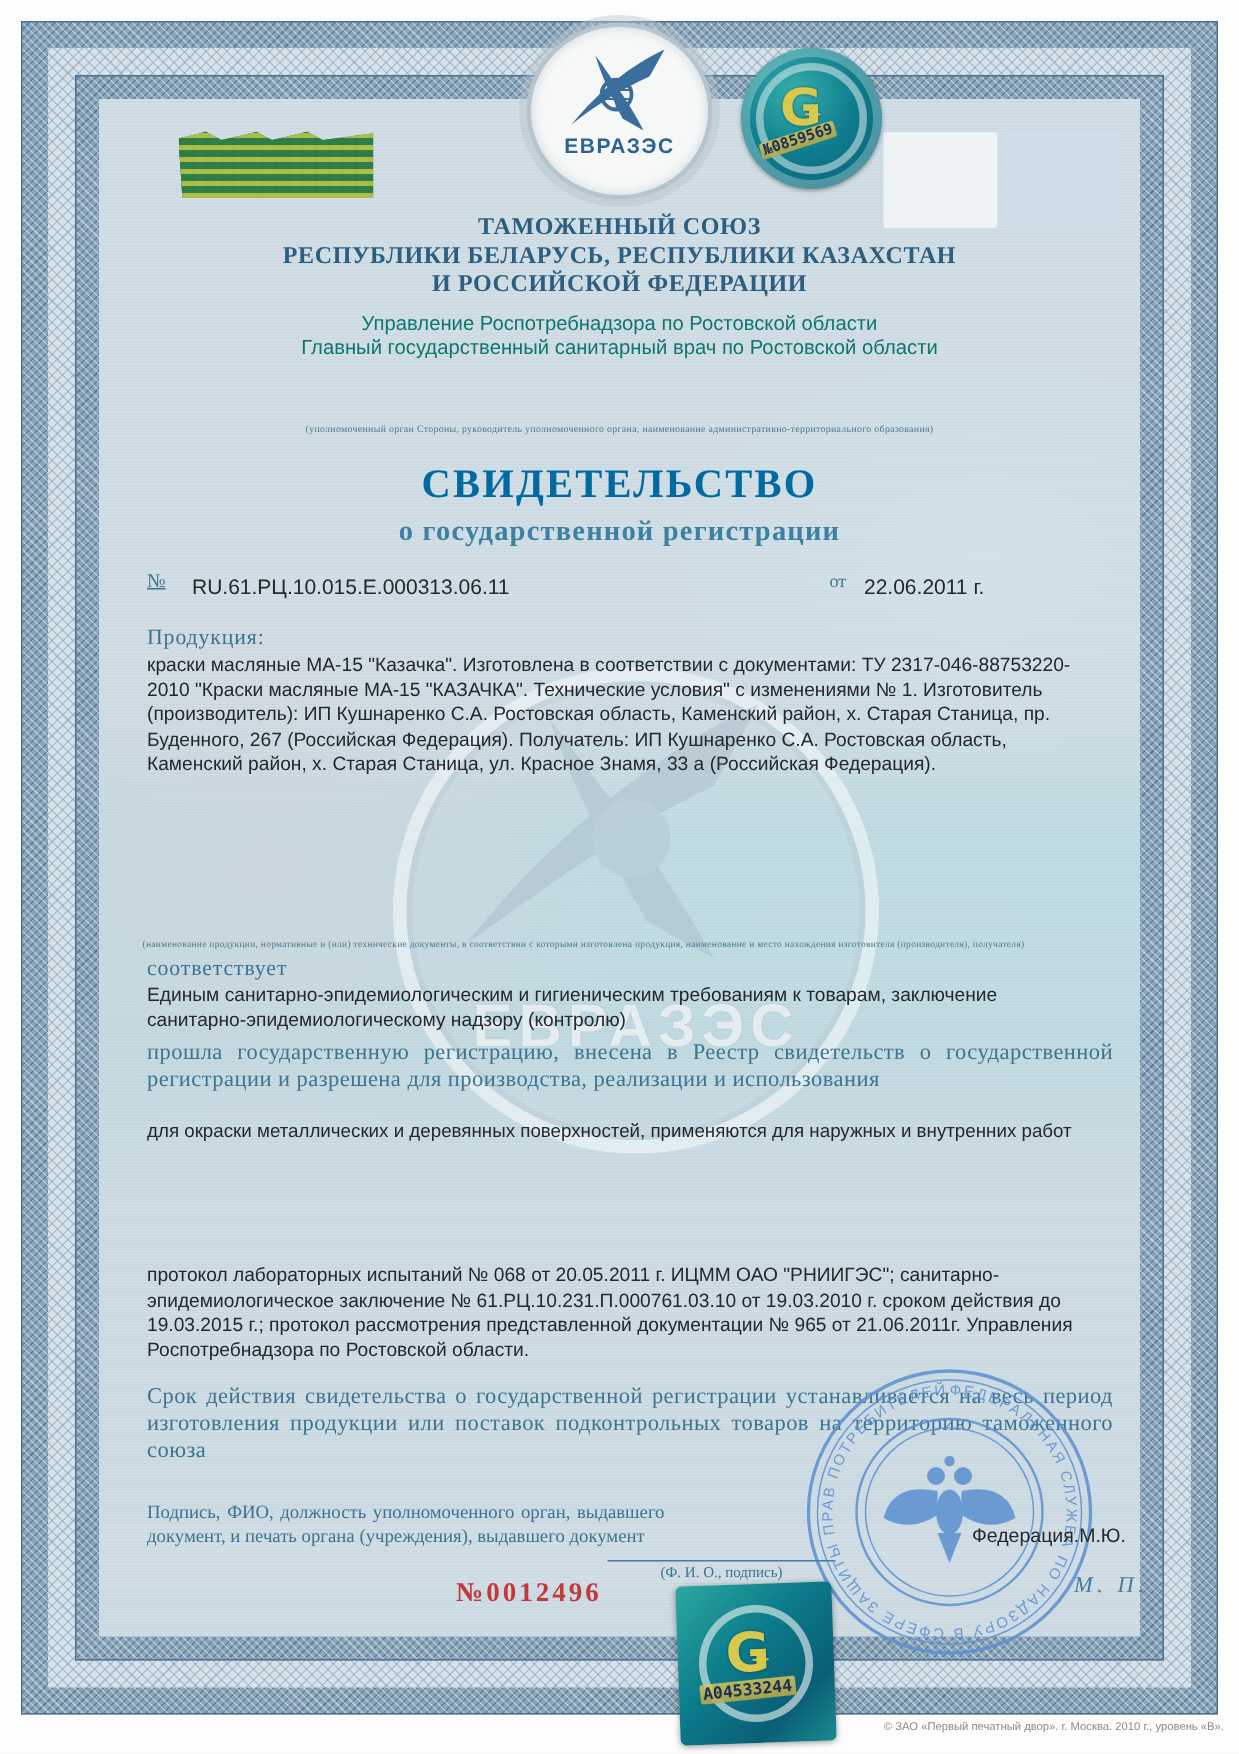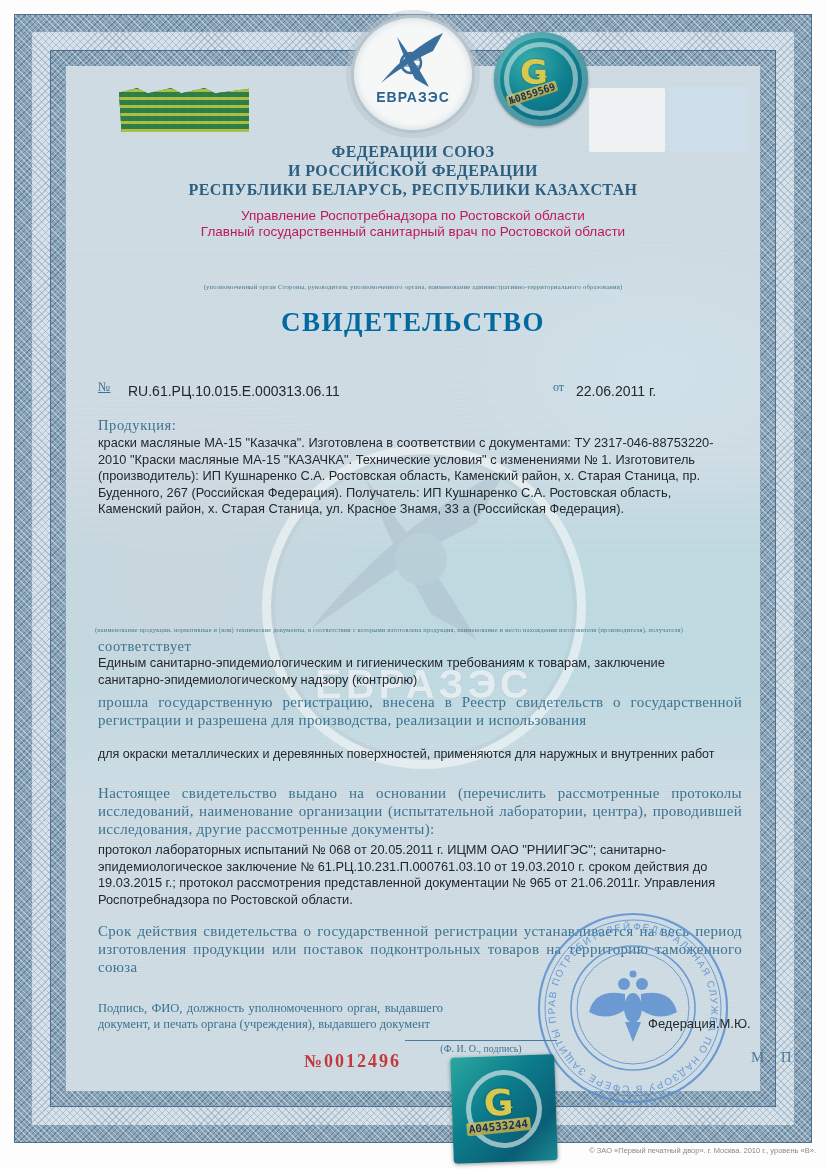--- a/index.html
+++ b/index.html
@@ -24,21 +24,21 @@
       radial-gradient(ellipse 420px 320px at 16% 50%, rgba(230,205,212,.28), transparent 62%),
       radial-gradient(ellipse 300px 200px at 85% 30%, rgba(210,230,238,.5), transparent 70%),
       linear-gradient(180deg, rgba(166,214,222,0) 38%, rgba(160,214,220,.33) 48%, rgba(160,214,220,.30) 60%, rgba(166,214,222,0) 72%),
       repeating-linear-gradient(0deg, rgba(255,255,255,.05) 0 1px, rgba(120,150,170,.05) 1px 2px);}
   
   .abs{position:absolute;}
   .teal{color:#3b7390;}
   .black{color:#23282c;font-family:"Liberation Sans",sans-serif;}
   .ctr{text-align:center;}
   .hdr-union{font-weight:bold;font-size:16px;line-height:19px;color:#2c5e80;letter-spacing:.4px;}
-  .hdr-auth{font-family:"Liberation Sans",sans-serif;font-size:13.5px;line-height:15.5px;color:#be185d;}
+  .hdr-auth{font-family:"Liberation Sans",sans-serif;font-size:13.5px;line-height:15.5px;color:#0f766e;}
   .caption{font-size:6.6px;color:#49788c;letter-spacing:.2px;}
   .title-main{font-size:27px;font-weight:bold;color:#0369a1;letter-spacing:1.5px;}
   .title-sub{font-size:19px;font-weight:bold;color:#3c80a2;letter-spacing:.8px;}
   .lbl{font-size:14.5px;color:#3b7390;letter-spacing:.6px;}
   .body-sans{font-family:"Liberation Sans",sans-serif;font-size:12.8px;line-height:16.6px;color:#23282c;}
   .form-serif{font-size:15px;line-height:18px;color:#3b7390;text-align:justify;letter-spacing:.3px;}
   .red-num{font-size:18px;color:#c2393b;letter-spacing:2px;font-weight:bold;}
   .footer-note{font-family:"Liberation Sans",sans-serif;font-size:7.5px;color:#8e8a84;margin-left:39px;}
   
   .logo{left:351px;top:15px;width:124px;height:118px;}
@@ -111,47 +111,47 @@
     <div class="holo-ring" style="inset:10px;"></div>
     <div class="holo-glyph" style="left:26px;top:20px;font-size:34px;">Ǥ</div>
     <div class="holo-serial" style="left:12px;top:56px;font-size:10px;transform:rotate(-18deg);">№0859569</div>
   </div>
 
   <div class="abs green-strip"></div>
   <div class="ghost-rect" style="left:589px;top:88px;width:76px;height:64px;background:rgba(248,250,248,.75);"></div>
   <div class="ghost-rect" style="left:669px;top:86px;width:78px;height:66px;background:rgba(205,222,236,.75);"></div>
 
   <div class="abs ctr" style="left:73px;top:142px;width:680px;">
-    <div class="hdr-union">ФЕДЕРАЦИИ СОЮЗ</div>
+    <div class="hdr-union">ТАМОЖЕННЫЙ СОЮЗ</div>
+    <div class="hdr-union">РЕСПУБЛИКИ БЕЛАРУСЬ, РЕСПУБЛИКИ КАЗАХСТАН</div>
     <div class="hdr-union">И РОССИЙСКОЙ ФЕДЕРАЦИИ</div>
-    <div class="hdr-union">РЕСПУБЛИКИ БЕЛАРУСЬ, РЕСПУБЛИКИ КАЗАХСТАН</div>
     <div style="height:9px;"></div>
     <div class="hdr-auth">Управление Роспотребнадзора по Ростовской области</div>
     <div class="hdr-auth">Главный государственный санитарный врач по Ростовской области</div>
   </div>
   <div class="abs ctr caption" style="left:73px;top:283px;width:680px;">(уполномоченный орган Стороны, руководитель уполномоченного органа, наименование административно-территориального образования)</div>
 
   <div class="abs ctr title-main" style="left:73px;top:307px;width:680px;">СВИДЕТЕЛЬСТВО</div>
+  <div class="abs ctr title-sub" style="left:73px;top:344px;width:680px;">о государственной регистрации</div>
 
   <div class="abs teal" style="left:98px;top:379px;font-size:13px;text-decoration:underline;">№</div>
   <div class="abs black" style="left:128px;top:383px;font-size:14px;">RU.61.РЦ.10.015.Е.000313.06.11</div>
   <div class="abs teal" style="left:553px;top:380px;font-size:12px;">от</div>
   <div class="abs black" style="left:576px;top:383px;font-size:14px;">22.06.2011 г.</div>
 
   <div class="abs lbl" style="left:98px;top:417px;">Продукция:</div>
   <div class="abs body-sans" style="left:98px;top:435px;width:640px;">краски масляные МА-15 "Казачка". Изготовлена в соответствии с документами: ТУ 2317-046-88753220-2010 "Краски масляные МА-15 "КАЗАЧКА". Технические условия" с изменениями № 1. Изготовитель (производитель): ИП Кушнаренко С.А. Ростовская область, Каменский район, х. Старая Станица, пр. Буденного, 267 (Российская Федерация).  Получатель: ИП Кушнаренко С.А. Ростовская область, Каменский район, х. Старая Станица, ул. Красное Знамя, 33 а (Российская Федерация).</div>
   <div class="abs caption" style="left:95px;top:626px;width:650px;font-size:6.3px;">(наименование продукции, нормативные и (или) технические документы, в соответствии с которыми изготовлена продукция, наименование и место нахождения изготовителя (производителя), получателя)</div>
 
   <div class="abs lbl" style="left:98px;top:638px;">соответствует</div>
   <div class="abs body-sans" style="left:98px;top:655px;width:628px;">Единым санитарно-эпидемиологическим и гигиеническим требованиям к товарам, заключение санитарно-эпидемиологическому надзору (контролю)</div>
 
   <div class="abs form-serif" style="left:98px;top:693px;width:644px;">прошла государственную регистрацию, внесена в Реестр свидетельств о государственной регистрации и разрешена для производства, реализации и использования</div>
   <div class="abs body-sans" style="left:98px;top:746px;width:644px;font-size:12.5px;">для окраски металлических и деревянных поверхностей, применяются для наружных и внутренних работ</div>
 
-  <div class="abs form-serif" style="left:98px;top:784px;width:644px;">Настоящее свидетельство выдано на основании (перечислить рассмотренные протоколы исследований, наименование организации (испытательной лаборатории, центра), проводившей исследования, другие рассмотренные документы):</div>
   <div class="abs body-sans" style="left:98px;top:842px;width:632px;">протокол лабораторных испытаний № 068 от 20.05.2011 г. ИЦММ ОАО "РНИИГЭС"; санитарно-эпидемиологическое заключение № 61.РЦ.10.231.П.000761.03.10 от 19.03.2010 г. сроком действия до 19.03.2015 г.; протокол рассмотрения представленной документации № 965 от 21.06.2011г. Управления Роспотребнадзора по Ростовской области.</div>
 
   <div class="abs form-serif" style="left:98px;top:922px;width:644px;">Срок действия свидетельства о государственной регистрации устанавливается на весь период изготовления продукции или поставок подконтрольных товаров на территорию таможенного союза</div>
 
   <svg class="abs" style="left:533px;top:908px;opacity:.85;" width="200" height="200" viewBox="0 0 200 200">
     <defs>
         <path id="ringPath" d="M100,22 a78,78 0 1,1 -0.01,0 z"></path>
       </defs>
     <circle cx="100" cy="100" r="94" fill="none" stroke="#5b8fd0" stroke-width="2.2"></circle>
     <circle cx="100" cy="100" r="88" fill="none" stroke="#5b8fd0" stroke-width="1"></circle>
@@ -168,21 +168,21 @@
       <path d="M92 86 Q62 80 56 104 Q74 114 92 102 Z"></path>
       <path d="M108 86 Q138 80 144 104 Q126 114 108 102 Z"></path>
       <path d="M92 114 L100 134 L108 114 Z"></path>
     </g>
   </svg>
 
   <div class="abs" style="left:98px;top:1001px;width:345px;font-size:12.5px;line-height:15.5px;color:#3b7390;text-align:justify;">Подпись, ФИО, должность уполномоченного орган, выдавшего документ, и печать органа (учреждения), выдавшего документ</div>
   <div class="abs black" style="left:648px;top:1016px;font-size:13px;">Федерация.М.Ю.</div>
   <div class="abs sig-line"></div>
   <div class="abs teal ctr" style="left:405px;top:1043px;width:152px;font-size:10px;">(Ф. И. О., подпись)</div>
-  <div class="abs mp" style="left:751px;top:1049px;">М. П.</div>
+  <div class="abs mp" style="left:716px;top:1049px;font-style:italic;">М. П.</div>
   <div class="abs red-num" style="left:304px;top:1051px;">№0012496</div>
 
   <div class="abs holo-sq">
     <div class="holo-ring" style="inset:14px;border-color:rgba(225,235,235,.65);"></div>
     <div class="holo-glyph" style="left:32px;top:26px;font-size:36px;">Ǥ</div>
     <div class="holo-serial" style="left:14px;top:64px;font-size:11px;transform:rotate(-4deg);">А04533244</div>
   </div>
 
   <div class="abs footer-note" style="right:10px;top:1146px;">© ЗАО «Первый печатный двор».  г. Москва.  2010 г., уровень «В».</div>
 

